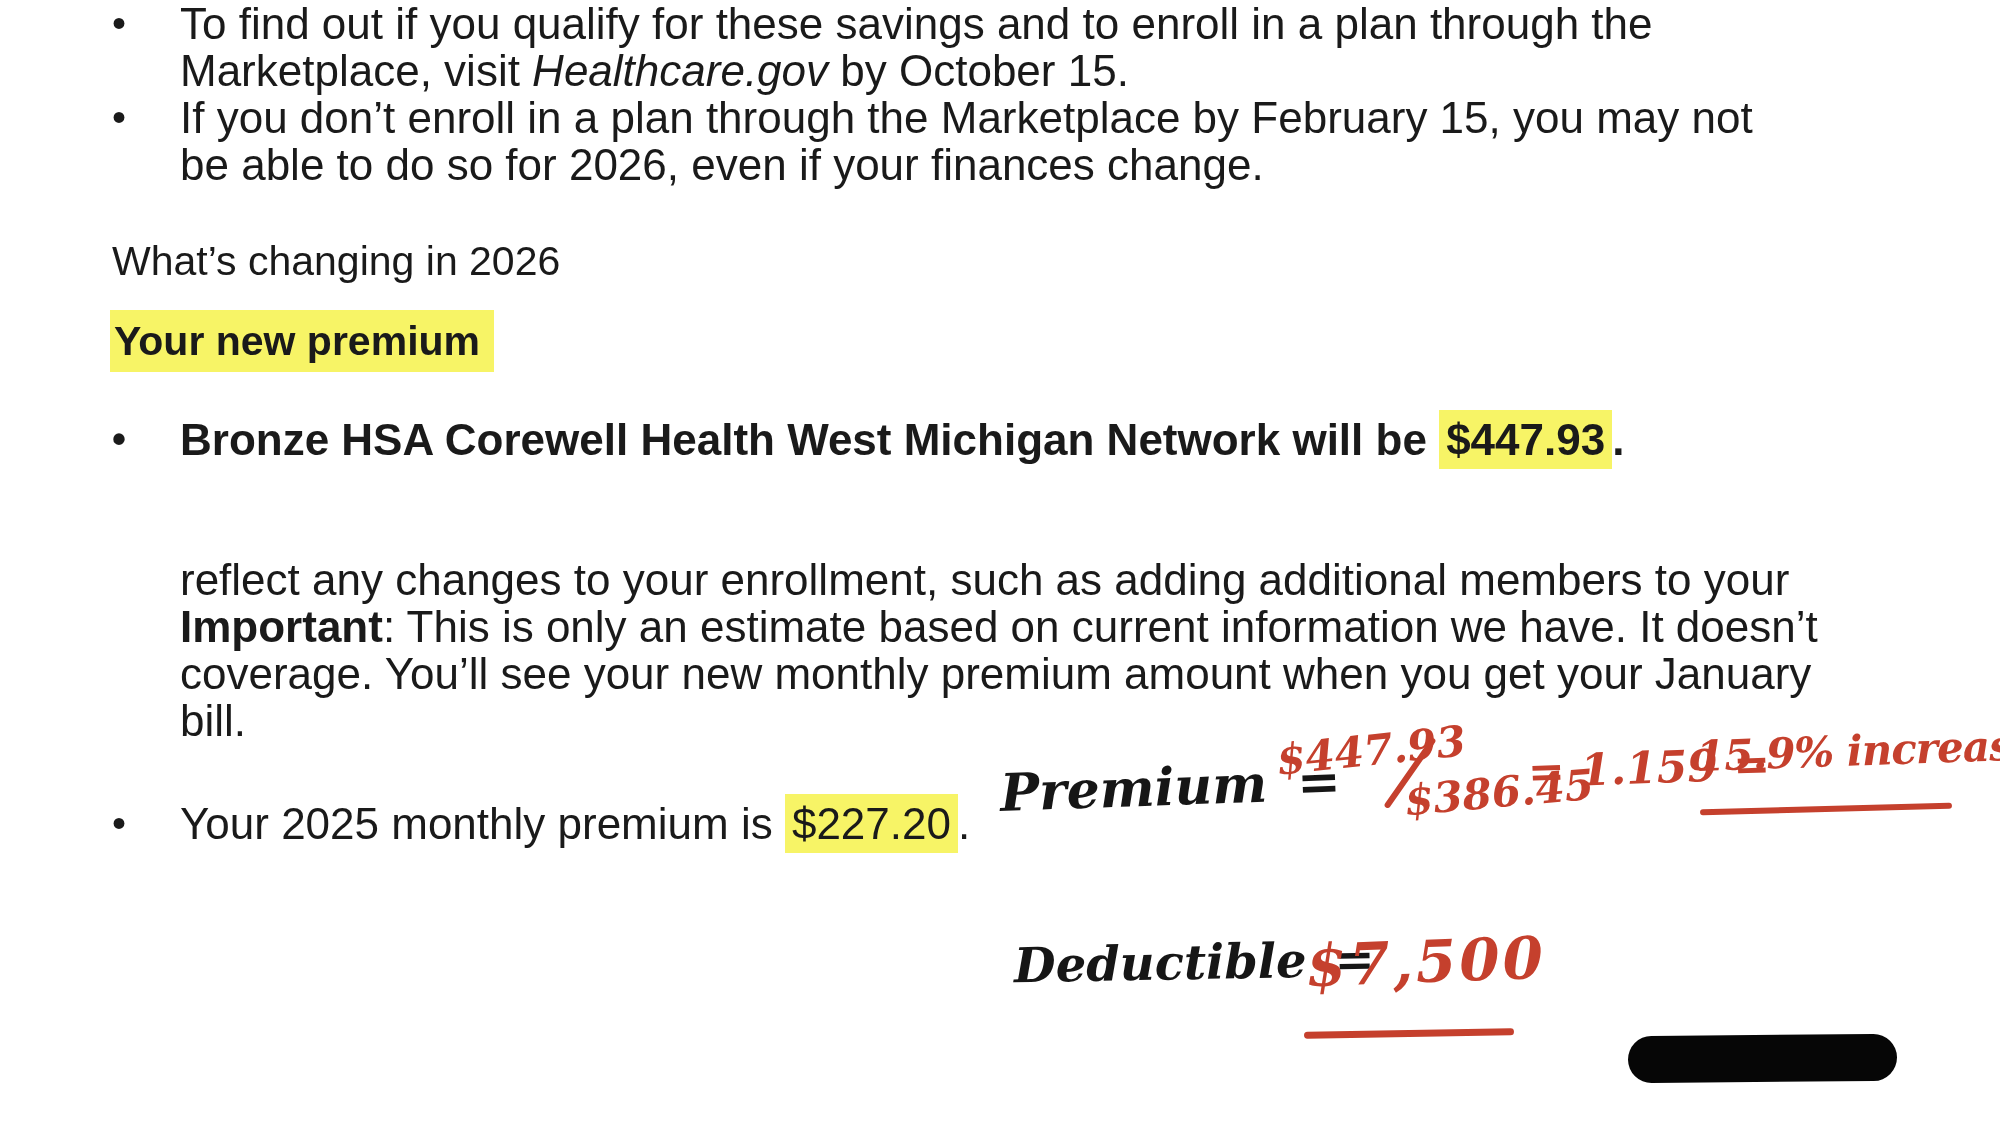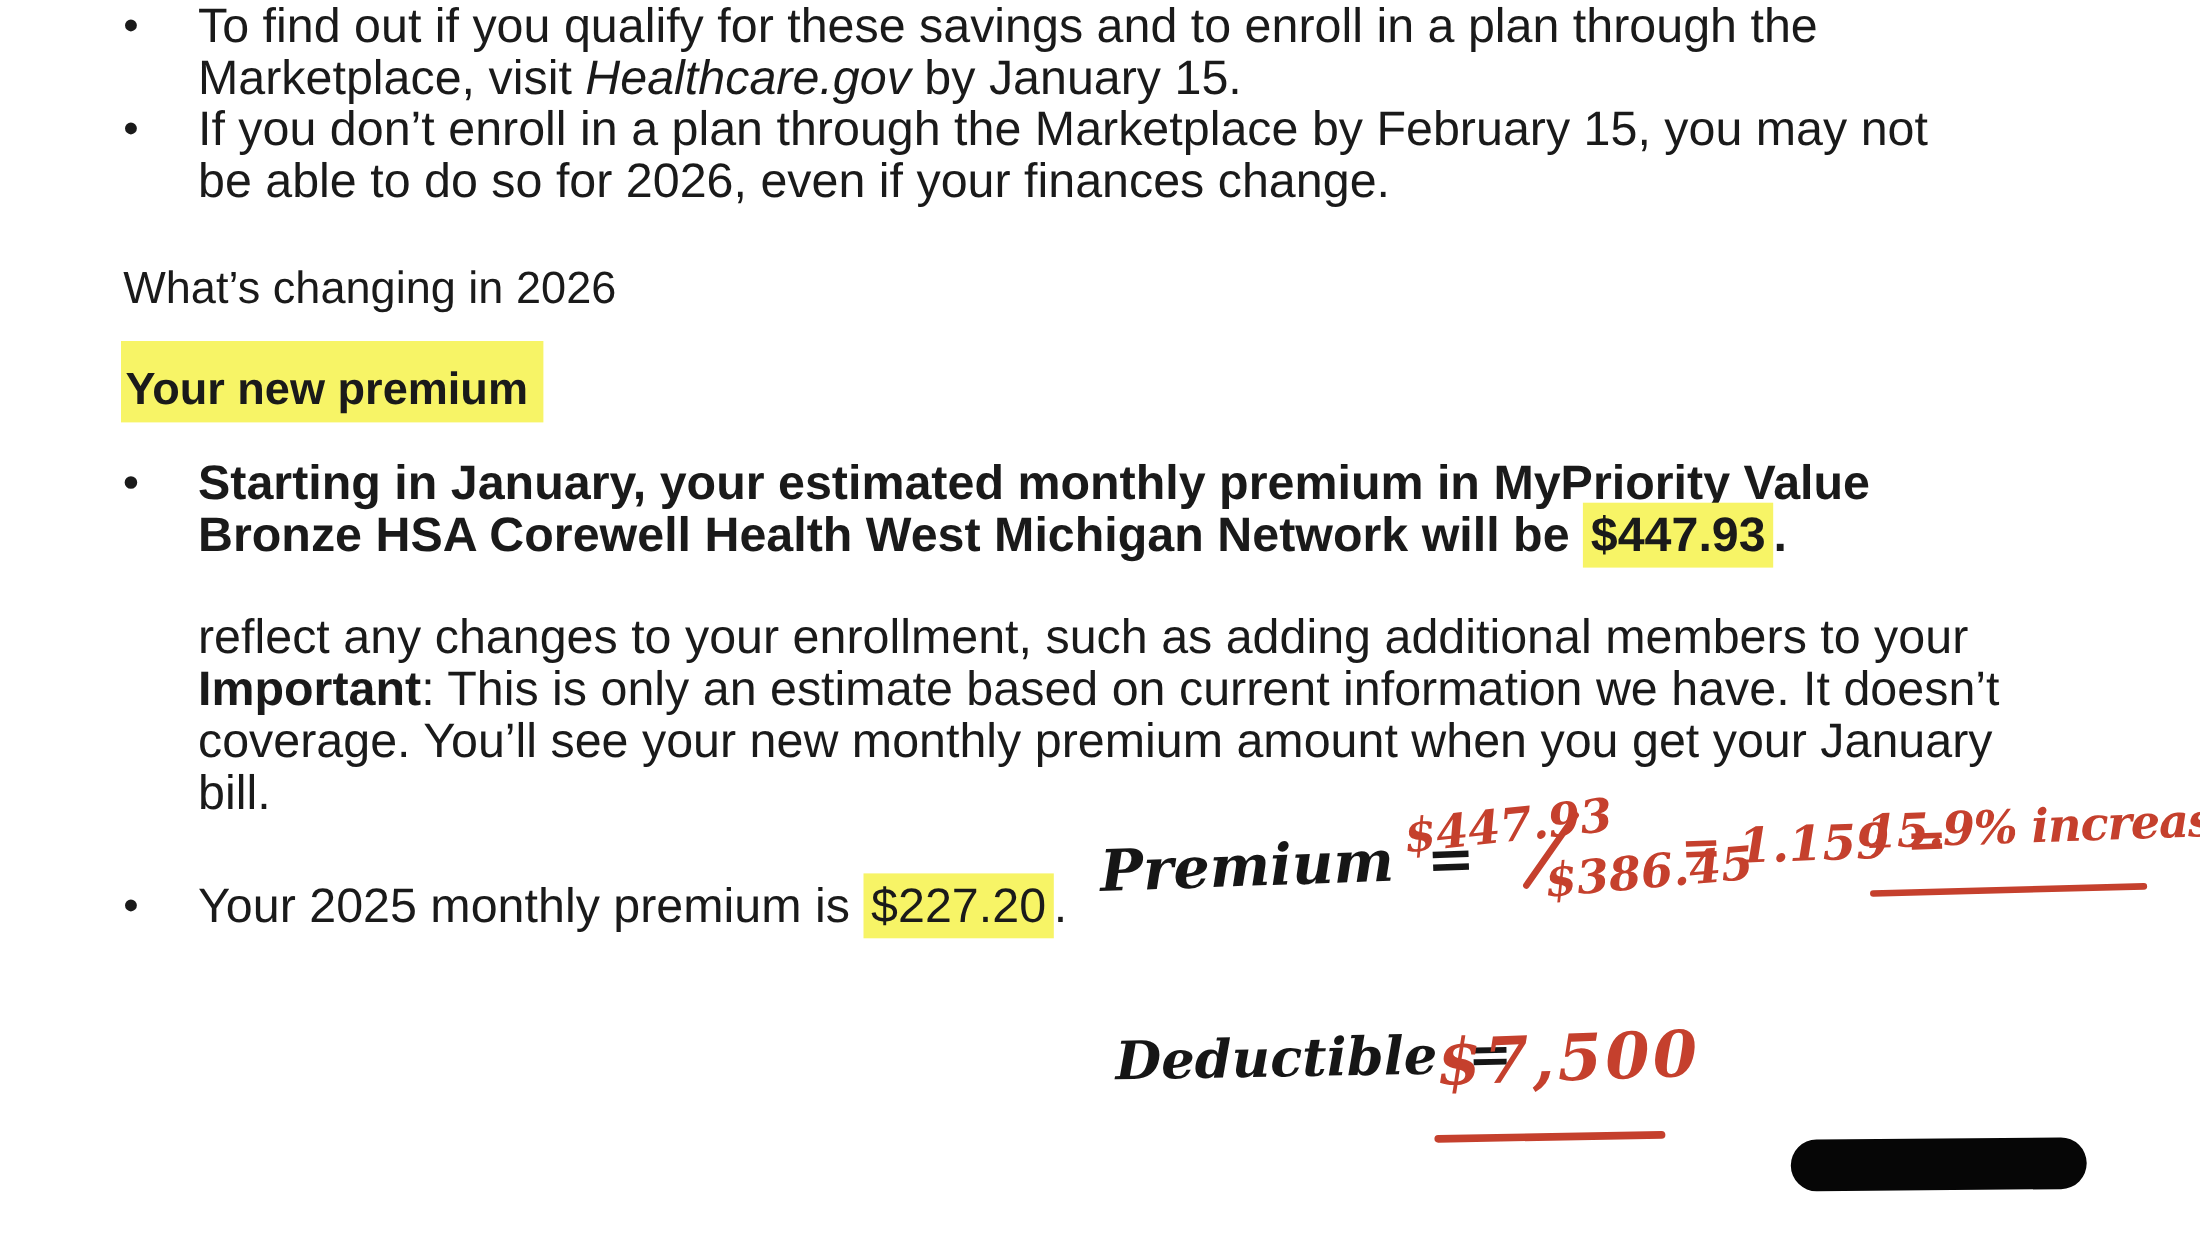--- a/index.html
+++ b/index.html
@@ -21,21 +21,21 @@
   .italic { font-style: italic; }
   .heading {
     position: absolute; left: 112px;
     font-size: 41px; line-height: 47px; font-weight: normal; white-space: nowrap;
   }
   .subheading-highlight {
     position: absolute; left: 110px; top: 310px;
     display: inline-block;
     background: #f7f466;
     font-size: 41px; line-height: 62px; font-weight: bold; white-space: nowrap;
-    padding: 12px 14px 0 4px;
+    padding: 0 14px 0 4px;
   }
   .inline-highlight {
     background: #f7f466;
     padding: 5px 7px;
   }
   .para { position: absolute; left: 180px; }
 
   
   .hw {
     position: absolute;
@@ -63,40 +63,39 @@
 </style>
 </head>
 <body>
 
 <div class="page">
 
   <div class="bullet-row" style="top:0px">
     <div class="bullet-marker">•</div>
     <div>
       <div class="doc-line">To find out if you qualify for these savings and to enroll in a plan through the</div>
-      <div class="doc-line"><span>Marketplace, visit </span><span class="italic">Healthcare.gov</span><span> by January 15.</span></div>
+      <div class="doc-line"><span>Marketplace, visit </span><span class="italic">Healthcare.gov</span><span> by October 15.</span></div>
     </div>
   </div>
 
   <div class="bullet-row" style="top:94px">
     <div class="bullet-marker">•</div>
     <div>
       <div class="doc-line">If you don’t enroll in a plan through the Marketplace by February 15, you may not</div>
       <div class="doc-line">be able to do so for 2026, even if your finances change.</div>
     </div>
   </div>
 
   <div class="heading" style="top:238px">What’s changing in 2026</div>
 
   <div class="subheading-highlight">Your new premium</div>
 
   <div class="bullet-row" style="top:416px">
     <div class="bullet-marker bold">•</div>
     <div class="bold">
-      <div class="doc-line">Starting in January, your estimated monthly premium in MyPriority Value</div>
       <div class="doc-line"><span>Bronze HSA Corewell Health West Michigan Network will be </span><span class="inline-highlight">$447.93</span><span>.</span></div>
     </div>
   </div>
 
   <div class="para" style="top:556px">
     <div class="doc-line">reflect any changes to your enrollment, such as adding additional members to your</div>
     <div class="doc-line"><span class="bold">Important</span><span>: This is only an estimate based on current information we have. It doesn’t</span></div>
     <div class="doc-line">coverage. You’ll see your new monthly premium amount when you get your January</div>
     <div class="doc-line">bill.</div>
   </div>

